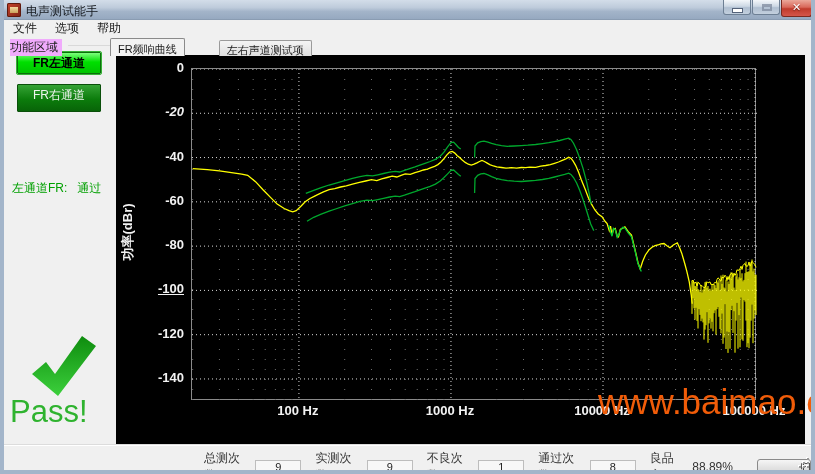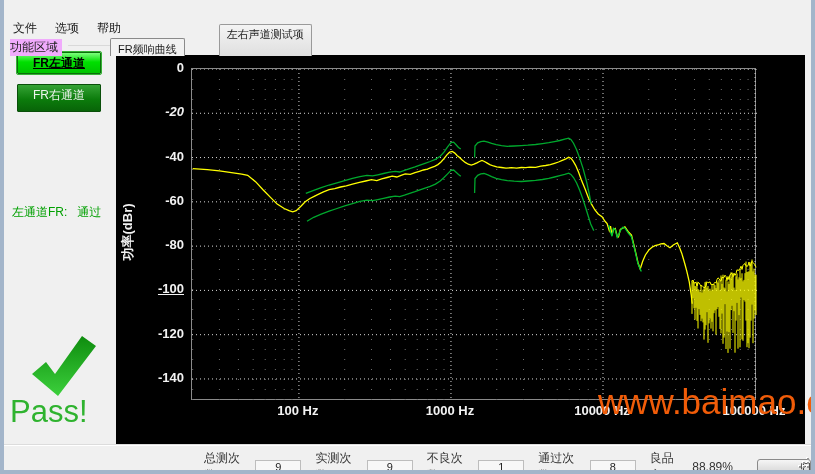--- a/index.html
+++ b/index.html
@@ -26,36 +26,36 @@
   .glyph-max { position:absolute; left:9px; top:4px; width:10px; height:7px; border:2px solid #7d8a9d; border-top-width:3px; opacity:.75; }
   .glyph-x { position:absolute; left:0; top:1px; width:100%; text-align:center; color:#fff; font-size:11px; font-weight:bold; text-shadow:0 1px 1px #6d1d12; }
   
   .menubar { position:absolute; left:0; top:20px; width:807px; height:17px; background:#f0f0f0; display:flex; align-items:center; }
   .menu-item { font-size:12px; color:#1a1a1a; padding:15px 9px;font-family:Liberation Mono, monospace; }
   
   .group-label { position:absolute; left:6px; top:39px; font-size:12px; color:#222; background:#f0abfc; padding-right:4px; z-index:2; }
   .group-line { position:absolute; left:64px; top:45px; width:44px; height:1px; background:#d9d9d9; }
   .btn-green-bright { position:absolute; left:13px; top:52px; width:84px; height:22px;
     background:linear-gradient(#7dff7d,#00e000 45%,#00c400); border:1px solid #0c6e0c; outline:1px solid #35b335;
-    color:#000; font-size:12px; font-weight:bold; text-align:center; line-height:20px; border-radius:1px;text-decoration:underline; }
+    color:#000; font-size:12px; font-weight:bold; text-align:center; line-height:20px; border-radius:1px; }
   .btn-green-dark { position:absolute; left:13px; top:84px; width:84px; height:28px;
     background:linear-gradient(#35a235,#0c7c0c 55%,#086408); border:1px solid #0a4f0a;
     color:#eef5ee; font-size:12px; text-align:center; line-height:20px; border-radius:1px; }
   .btn-measure { position:absolute; left:11px; top:122px; width:80px; height:44px;
     background:linear-gradient(#2f9b43,#0b7c14 40%,#076207); border:1px solid #0a4f0a; border-radius:3px;
     box-shadow:inset 0 1px 0 #55b965, inset 0 -2px 3px #04470a;
     color:#c9dcc9; font-size:15px; letter-spacing:4px; text-align:center; line-height:42px; }
-  .fr-status { position:absolute; left:8px; top:180px; font-size:12px; color:#00a000;margin-top:24px; }
+  .fr-status { position:absolute; left:8px; top:180px; font-size:12px; color:#00a000; }
   .fr-status .gap { display:inline-block; width:10px; }
   .checkmark { position:absolute; left:20px; top:332px; }
   .pass-text { position:absolute; left:6px; top:394px; font-size:31px; color:#2fb32f; }
   
   .tabstrip { position:absolute; left:106px; top:38px; display:flex; align-items:flex-end; height:18px; z-index:3;gap:34px; }
   .tab { font-size:11px; color:#1a1a1a; border:1px solid #9a9a9a; border-bottom:none;
-    background:linear-gradient(#f4f4f4,#dfdfdf); padding:2px 7px 2px 7px; height:32px; border-radius:2px 2px 0 0; }
+    background:linear-gradient(#f4f4f4,#dfdfdf); padding:2px 7px 2px 7px; height:16px; border-radius:2px 2px 0 0; }
   .tab.active { background:#f2f2f2; height:18px; padding-top:3px; border-color:#8a8a8a; }
   
   .chart-panel { position:absolute; left:112px; top:55px; width:689px; height:389px; background:#000; }
   .plot-frame { position:absolute; left:75px; top:13px; width:565px; height:332px; border:1px solid #8a8a8a; }
   .plot-frame svg { position:absolute; left:0; top:0; }
   .ylab { position:absolute; width:60px; text-align:right; font-size:13px; font-weight:bold; color:#f2f2f2; }
   .xlab { position:absolute; width:90px; text-align:center; font-size:13px; font-weight:bold; color:#f2f2f2; top:348px; }
   .ytitle { position:absolute; left:-58px; top:168px; width:140px; text-align:center; font-size:13px; font-weight:bold; color:#f2f2f2;
     transform:rotate(-90deg); transform-origin:center; }
   .watermark { position:absolute; left:594px; top:382px; font-size:35px; color:#f15c08; z-index:40; white-space:nowrap; }
@@ -70,20 +70,35 @@
   .btn-reset { width:54px; height:17px; margin-left:24px; border:1px solid #8a8a8a; border-radius:3px;
     background:linear-gradient(#f6f6f6,#e3e3e3 50%,#d4d4d4); font-size:11px; color:#222; text-align:center; line-height:15px;padding-left:42px; }
   .grip { position:absolute; right:2px; bottom:2px; width:12px; height:12px; }
   .grip i { position:absolute; width:2px; height:2px; background:#9a9a9a; box-shadow:-1px -1px 0 #fff; }
 </style>
 </head>
 <body>
 
 <div class="win">
 
+  <div class="titlebar">
+    <span class="app-icon"></span>
+    <span class="title-text">电声测试能手</span>
+    <span class="winbtns">
+      <span class="wbtn">
+          <i class="glyph-min"></i>
+        </span>
+      <span class="wbtn">
+          <i class="glyph-max"></i>
+        </span>
+      <span class="wbtn close">
+          <i class="glyph-x">✕</i>
+        </span>
+    </span>
+  </div>
 
   <div class="menubar">
     <span class="menu-item">文件</span>
     <span class="menu-item">选项</span>
     <span class="menu-item">帮助</span>
   </div>
 
   <div class="group-label">功能区域</div>
   <div class="group-line"></div>
   <div class="btn-green-bright">FR左通道</div>

